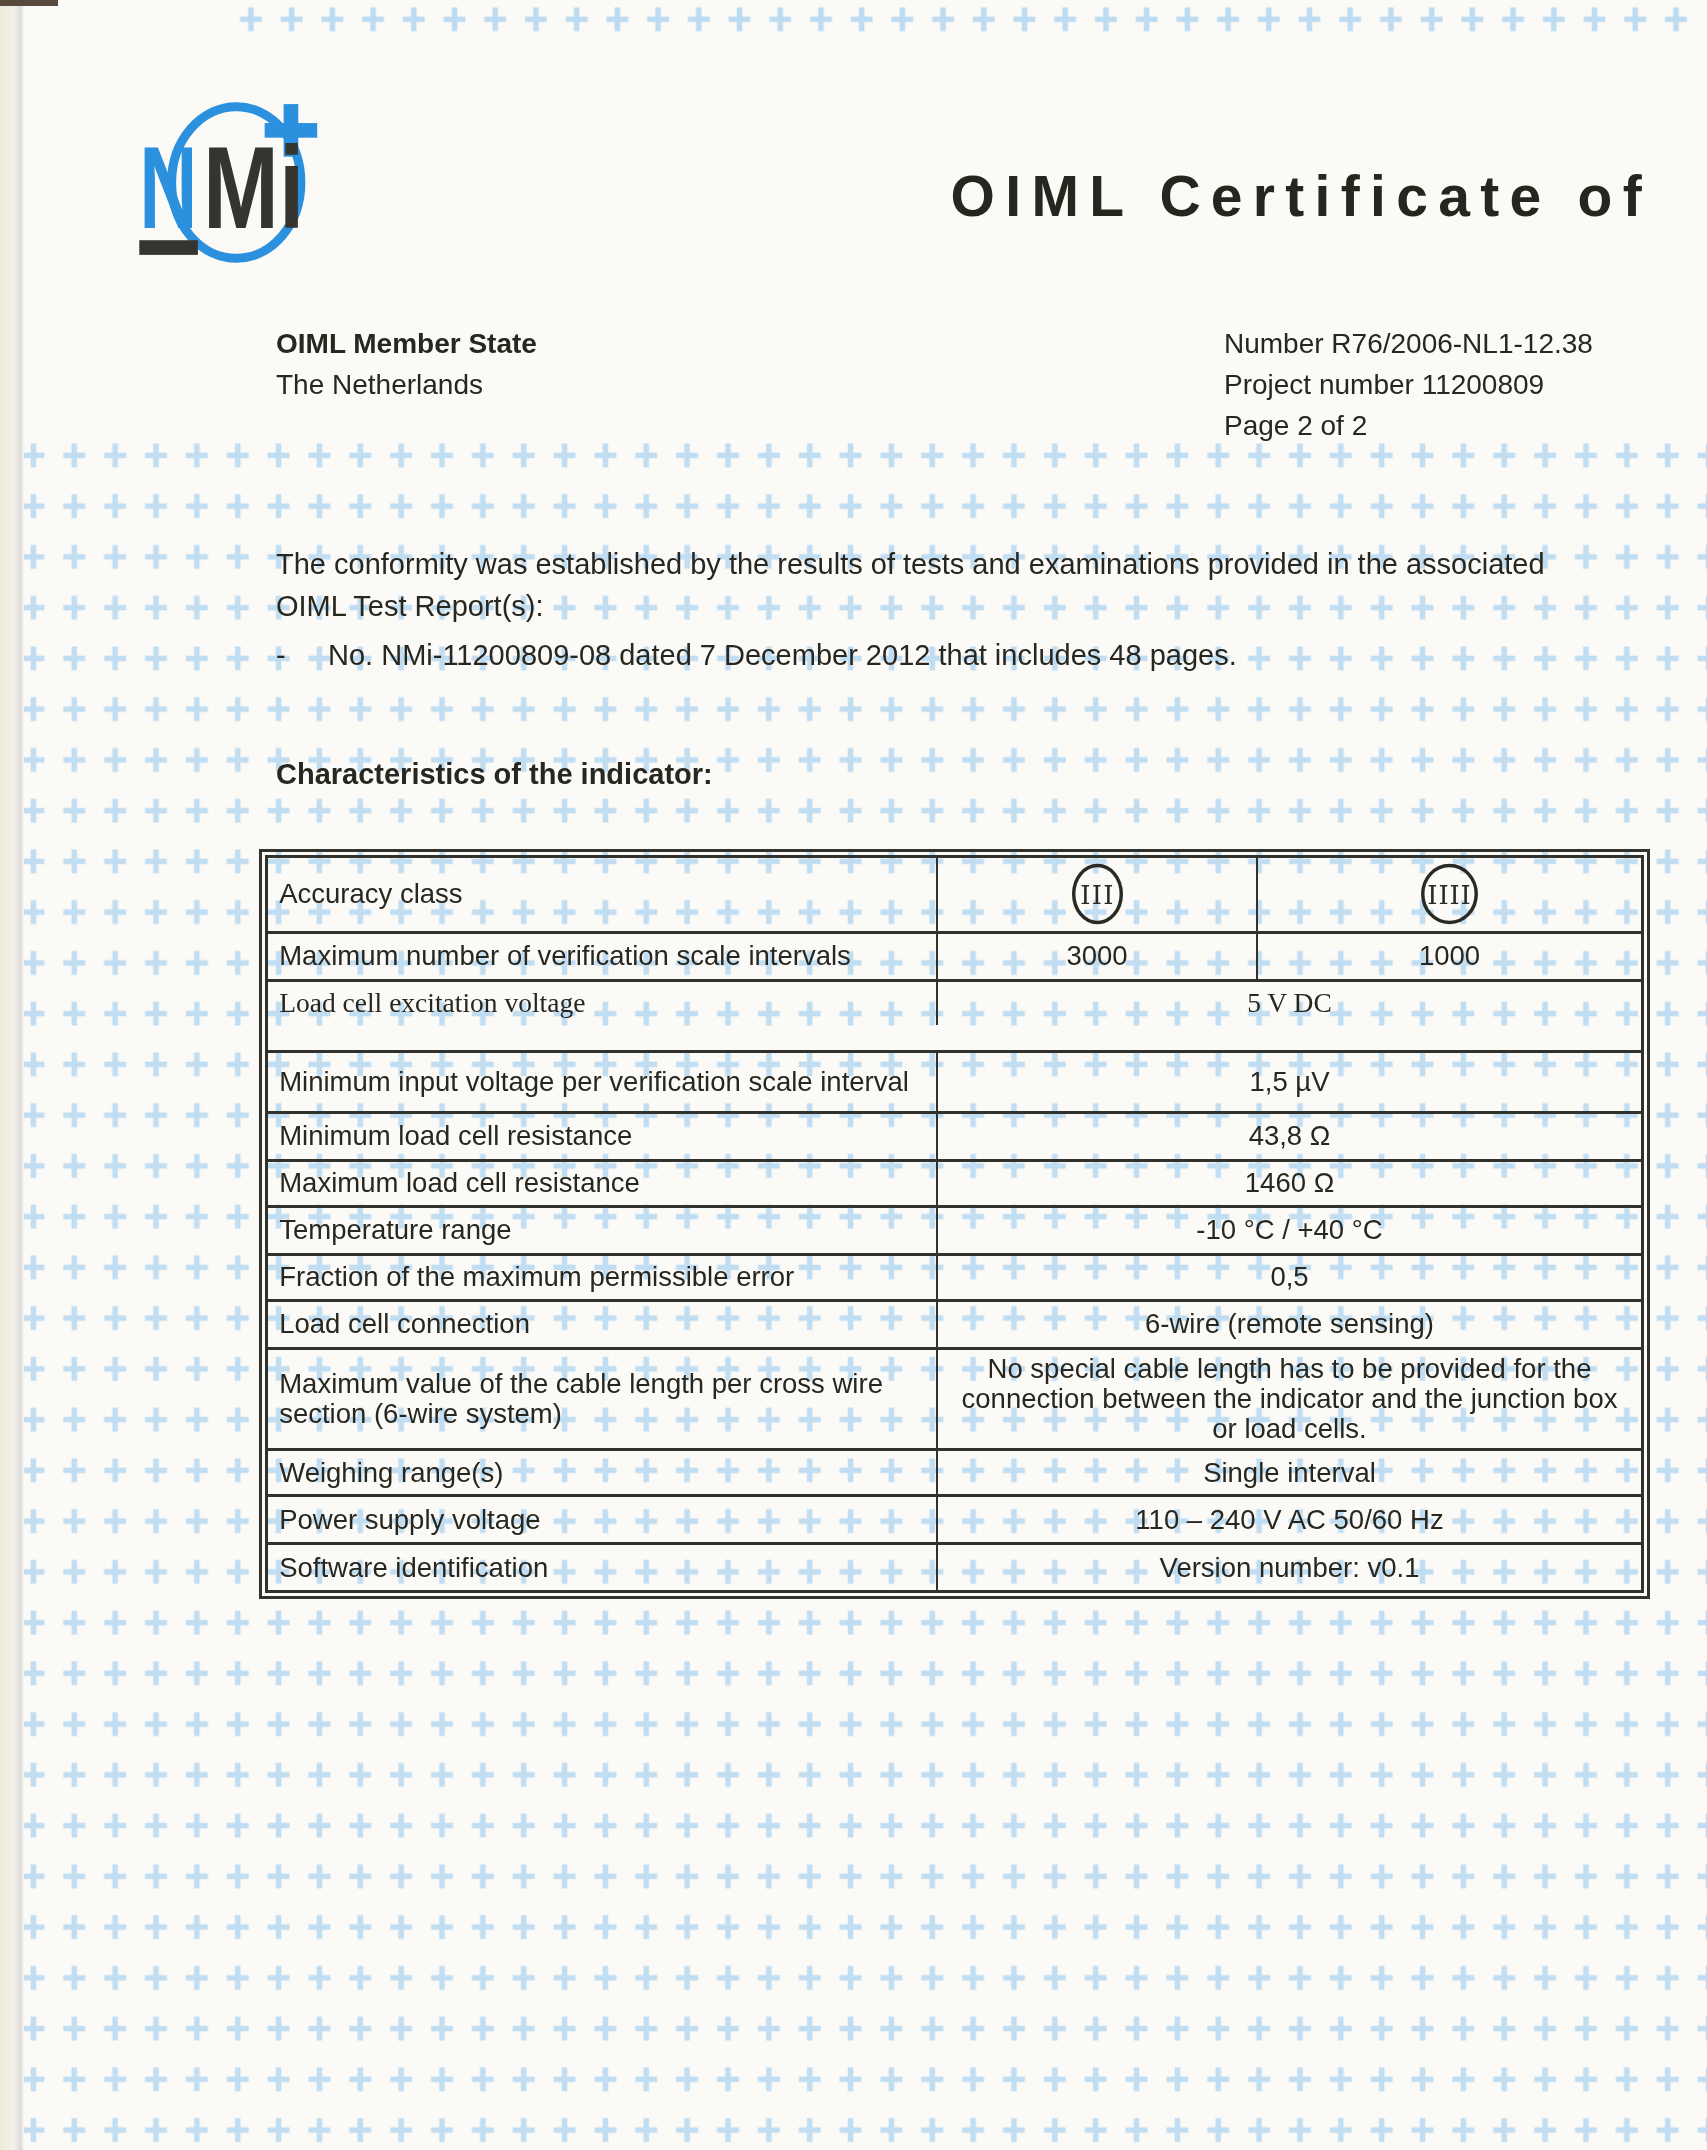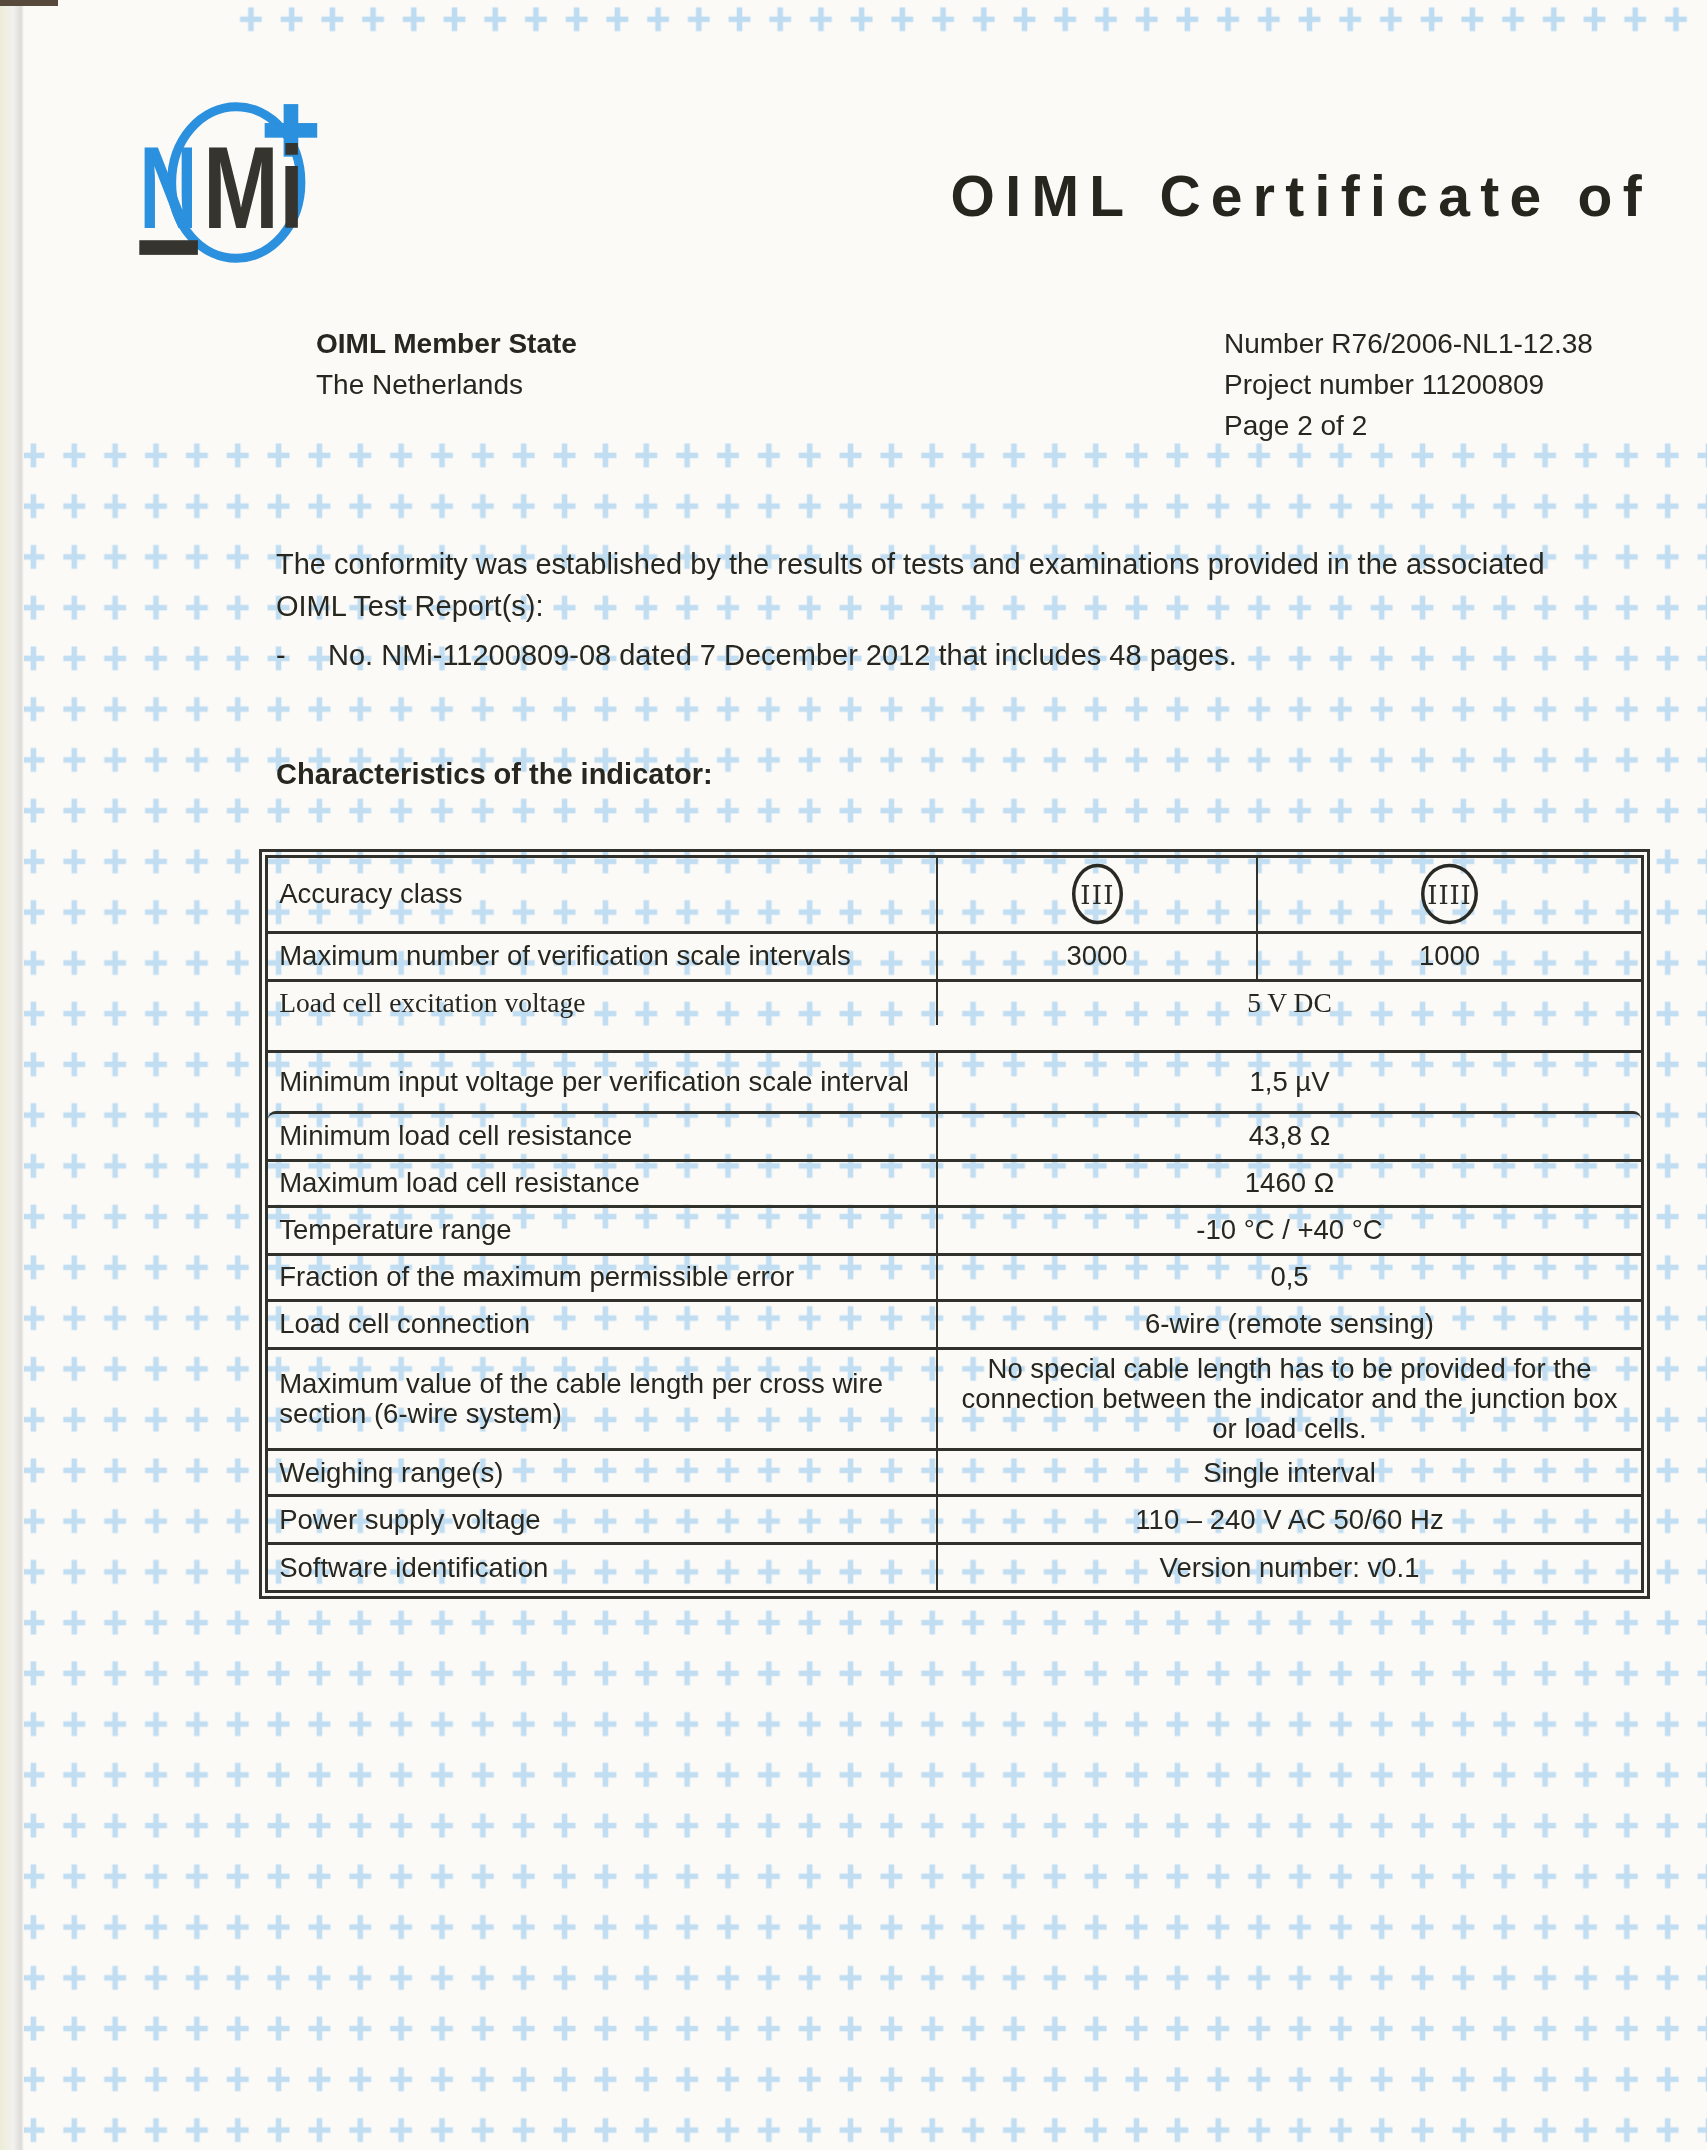--- a/index.html
+++ b/index.html
@@ -25,21 +25,21 @@
   .pat{position:absolute;z-index:0;}
   
   .content{position:absolute;left:0;top:0;width:1707px;height:2414px;z-index:1;}
   .logo{position:absolute;left:135px;top:98px;width:196px;height:169px;}
   .title-block{
     position:absolute;right:55px;top:158px;
     text-align:right;
     font-size:57px;font-weight:bold;color:#26261f;
     letter-spacing:10.3px;line-height:77px;white-space:nowrap;
   }
-  .member-block{position:absolute;left:276px;top:323px;font-size:28px;line-height:41px;margin-left:40px;}
+  .member-block{position:absolute;left:276px;top:323px;font-size:28px;line-height:41px;}
   .member-block .b{font-weight:bold;}
   .info-block{position:absolute;left:1224px;top:323px;font-size:28px;line-height:41px;}
   .body-par{position:absolute;left:276px;top:543px;width:1394px;font-size:29px;line-height:42px;}
   .bullet-row{display:flex;margin-top:6.9px;}
   .bullet-dash{width:52px;}
   .section-heading{
     position:absolute;left:276px;top:758px;
     font-size:29px;font-weight:bold;
   }
   
@@ -57,21 +57,21 @@
     padding:5.2px 8.6px 5.2px 11.2px;
   }
   .t-value{
     display:flex;align-items:center;justify-content:center;
     text-align:center;
     border-left:2.2px solid #32322c;
     padding:4.3px 12px;
   }
   .r-accuracy{min-height:71px;}
   .r-intervals{min-height:45px;}
-  .r0{min-height:43px;font-family:Liberation Serif, serif;} .r1{min-height:58px;margin-top:25px;} .r2{min-height:45px;border-radius:8px;}
+  .r0{min-height:43px;font-family:Liberation Serif, serif;} .r1{min-height:58px;margin-top:25px;} .r2{min-height:45px;}
   .r3{min-height:43px;} .r4{min-height:45px;} .r5{min-height:43px;}
   .r6{min-height:45px;} .r7{min-height:92px;} .r8{min-height:43px;}
   .r9{min-height:45px;} .r10{min-height:45px;}
   .oval-svg{display:block;}
 </style>
 </head>
 <body>
 
 <svg class="pat" style="left:228px;top:-6px;width:1479px;height:48px" xmlns="http://www.w3.org/2000/svg" viewBox="0 0 3439 112" width="1479" height="48">
   <defs>

